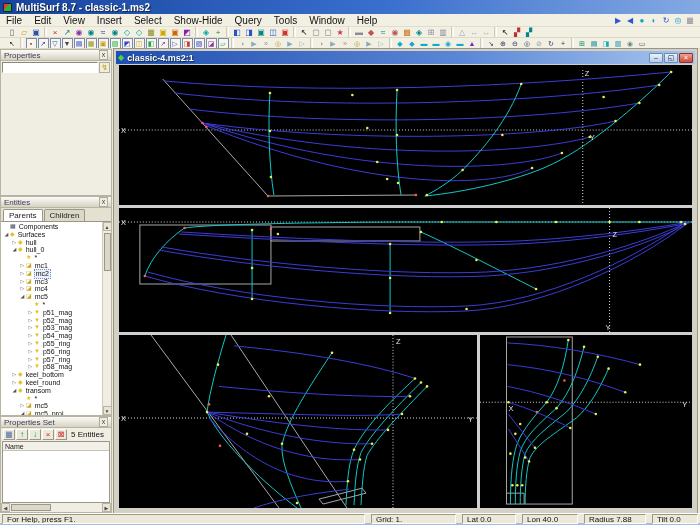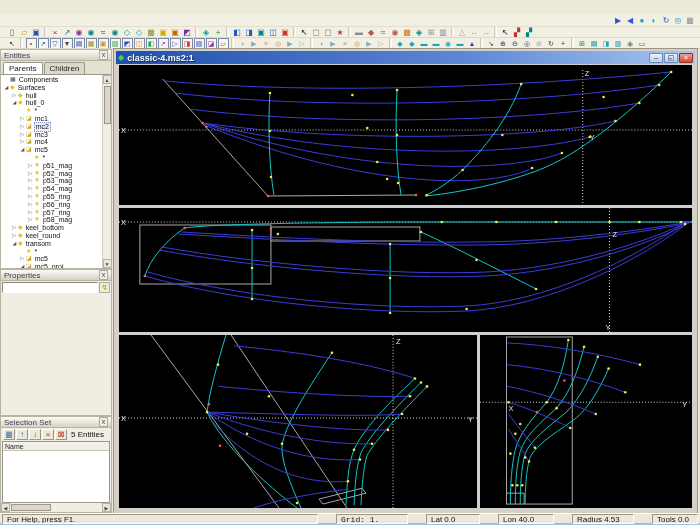--- a/index.html
+++ b/index.html
@@ -101,34 +101,51 @@
 
   .bl { stroke:#3c3cd8; fill:none; stroke-width:1; }
   .cy { stroke:#12c8c8; fill:none; stroke-width:1; }
   .gr { stroke:#a8a8a8; fill:none; stroke-width:1; }
   .ax { stroke:#d8d8d8; stroke-width:1; stroke-dasharray:1 2; }
   .my { fill:#f0ee50; } .mr { fill:#ff5a5a; }
   .view text { fill:#e6e6e6; font-size:7.5px; font-family:"Liberation Sans",sans-serif; }
 
   
   .statusbar { position:absolute; left:0; bottom:0; width:700px; height:12px; background:#ece9d8;
-    border-top:1px solid #fff; border-bottom:2px solid #9cbcec; display:flex; gap:18px; padding:0 2px; align-items:center; }
+    border-top:1px solid #fff; border-bottom:2px solid #9cbcec; display:flex; gap:6px; padding:0 2px; align-items:center; }
   .seg { height:10px; line-height:9px; font-size:8px; color:#111; padding:0 4px;
     border:1px solid; border-color:#9a968a #fdfdfd #fdfdfd #9a968a; white-space:nowrap; overflow:hidden; }
   .seg.help { flex:1; }
-  .seg.grid { width:72px;font-family:Liberation Mono, monospace; } .seg.lat { width:54px; } .seg.lon { width:56px; }
+  .seg.grid { width:85px; } .seg.lat { width:54px; } .seg.lon { width:56px; }
   .seg.radius { width:62px; } .seg.tilt { width:46px; }
 </style>
 </head>
 <body>
 
 <div id="app">
 
+  <div class="titlebar">
+    <span class="app-icon"></span>
+    <span class="title-text">MultiSurf 8.7 - classic-1.ms2</span>
+  </div>
 
   <div class="menubar">
+    <div class="menus">
+
+    <span class="menu-item">File</span>
+        <span class="menu-item">Edit</span>
+        <span class="menu-item">View</span>
+        <span class="menu-item">Insert</span>
+        <span class="menu-item">Select</span>
+        <span class="menu-item">Show-Hide</span>
+        <span class="menu-item">Query</span>
+        <span class="menu-item">Tools</span>
+        <span class="menu-item">Window</span>
+        <span class="menu-item">Help</span>
+      </div>
     <div class="menubar-icons">
 
     <span class="tb-icon" style="color: rgb(42, 86, 214);">▶</span>
         <span class="tb-icon" style="color: rgb(42, 86, 214);">◀</span>
         <span class="tb-icon" style="color: rgb(24, 160, 200);">●</span>
         <span class="tb-icon" style="color: rgb(24, 160, 200);">◐</span>
         <span class="tb-icon" style="color: rgb(42, 86, 214);">↻</span>
         <span class="tb-icon" style="color: rgb(24, 160, 200);">◎</span>
         <span class="tb-icon" style="color: rgb(138, 138, 153);">▦</span>
       </div>
@@ -241,20 +258,32 @@
       <span class="tb-icon" style="color: rgb(17, 170, 187);">◨</span>
       <span class="tb-icon" style="color: rgb(0, 136, 153);">▥</span>
       <span class="tb-icon" style="color: rgb(102, 136, 136);">◉</span>
       <span class="tb-icon" style="color: rgb(85, 85, 102);">▭</span>
     </div>
 
   <div class="workspace">
 
     <div class="left-col">
 
+      <div class="panel" id="properties">
+        <div class="panel-header">
+          <span>Properties</span>
+          <span class="panel-close">x</span>
+        </div>
+        <div class="prop-row">
+          <span class="prop-input"></span>
+          <span class="prop-btn" style="color:#c8a000">↯</span>
+        </div>
+        <div class="prop-empty"></div>
+      </div>
+
       <div class="panel" id="entities">
         <div class="panel-header">
           <span>Entities</span>
           <span class="panel-close">x</span>
         </div>
         <div class="tabs">
 
         <span class="tab active">Parents</span>
             <span class="tab">Children</span>
           </div>
@@ -413,35 +442,23 @@
             </div>
           <div class="vscroll">
             <span class="arr">▲</span>
             <span class="vthumb"></span>
             <span class="vspacer"></span>
             <span class="arr">▼</span>
           </div>
         </div>
       </div>
 
-      <div class="panel" id="properties">
-        <div class="panel-header">
-          <span>Properties</span>
-          <span class="panel-close">x</span>
-        </div>
-        <div class="prop-row">
-          <span class="prop-input"></span>
-          <span class="prop-btn" style="color:#c8a000">↯</span>
-        </div>
-        <div class="prop-empty"></div>
-      </div>
-
       <div class="panel" id="selection">
         <div class="panel-header">
-          <span>Selection Set</span>
+          <span>Properties Set</span>
           <span class="panel-close">x</span>
         </div>
         <div class="sel-toolbar">
           <span class="sel-tb-icons" style="display:flex;gap:1px">
 
           <span class="sel-btn" style="color: rgb(74, 106, 160);">▦</span>
               <span class="sel-btn" style="color: rgb(0, 136, 136);">↑</span>
               <span class="sel-btn" style="color: rgb(0, 136, 136);">↓</span>
               <span class="sel-btn" style="color: rgb(204, 34, 34);">×</span>
               <span class="sel-btn" style="color: rgb(204, 34, 34);">⊠</span>
@@ -663,17 +680,17 @@
 
       </div>
     </div>
   </div>
 
   <div class="statusbar">
     <span class="seg help">For Help, press F1.</span>
     <span class="seg grid">Grid: 1.</span>
     <span class="seg lat">Lat 0.0</span>
     <span class="seg lon">Lon 40.0</span>
-    <span class="seg radius">Radius 4.53</span>
-    <span class="seg tilt">Tools 0.0</span>
+    <span class="seg radius">Radius 7.88</span>
+    <span class="seg tilt">Tilt 0.0</span>
   </div>
 
 </div>
 
 </body></html>

